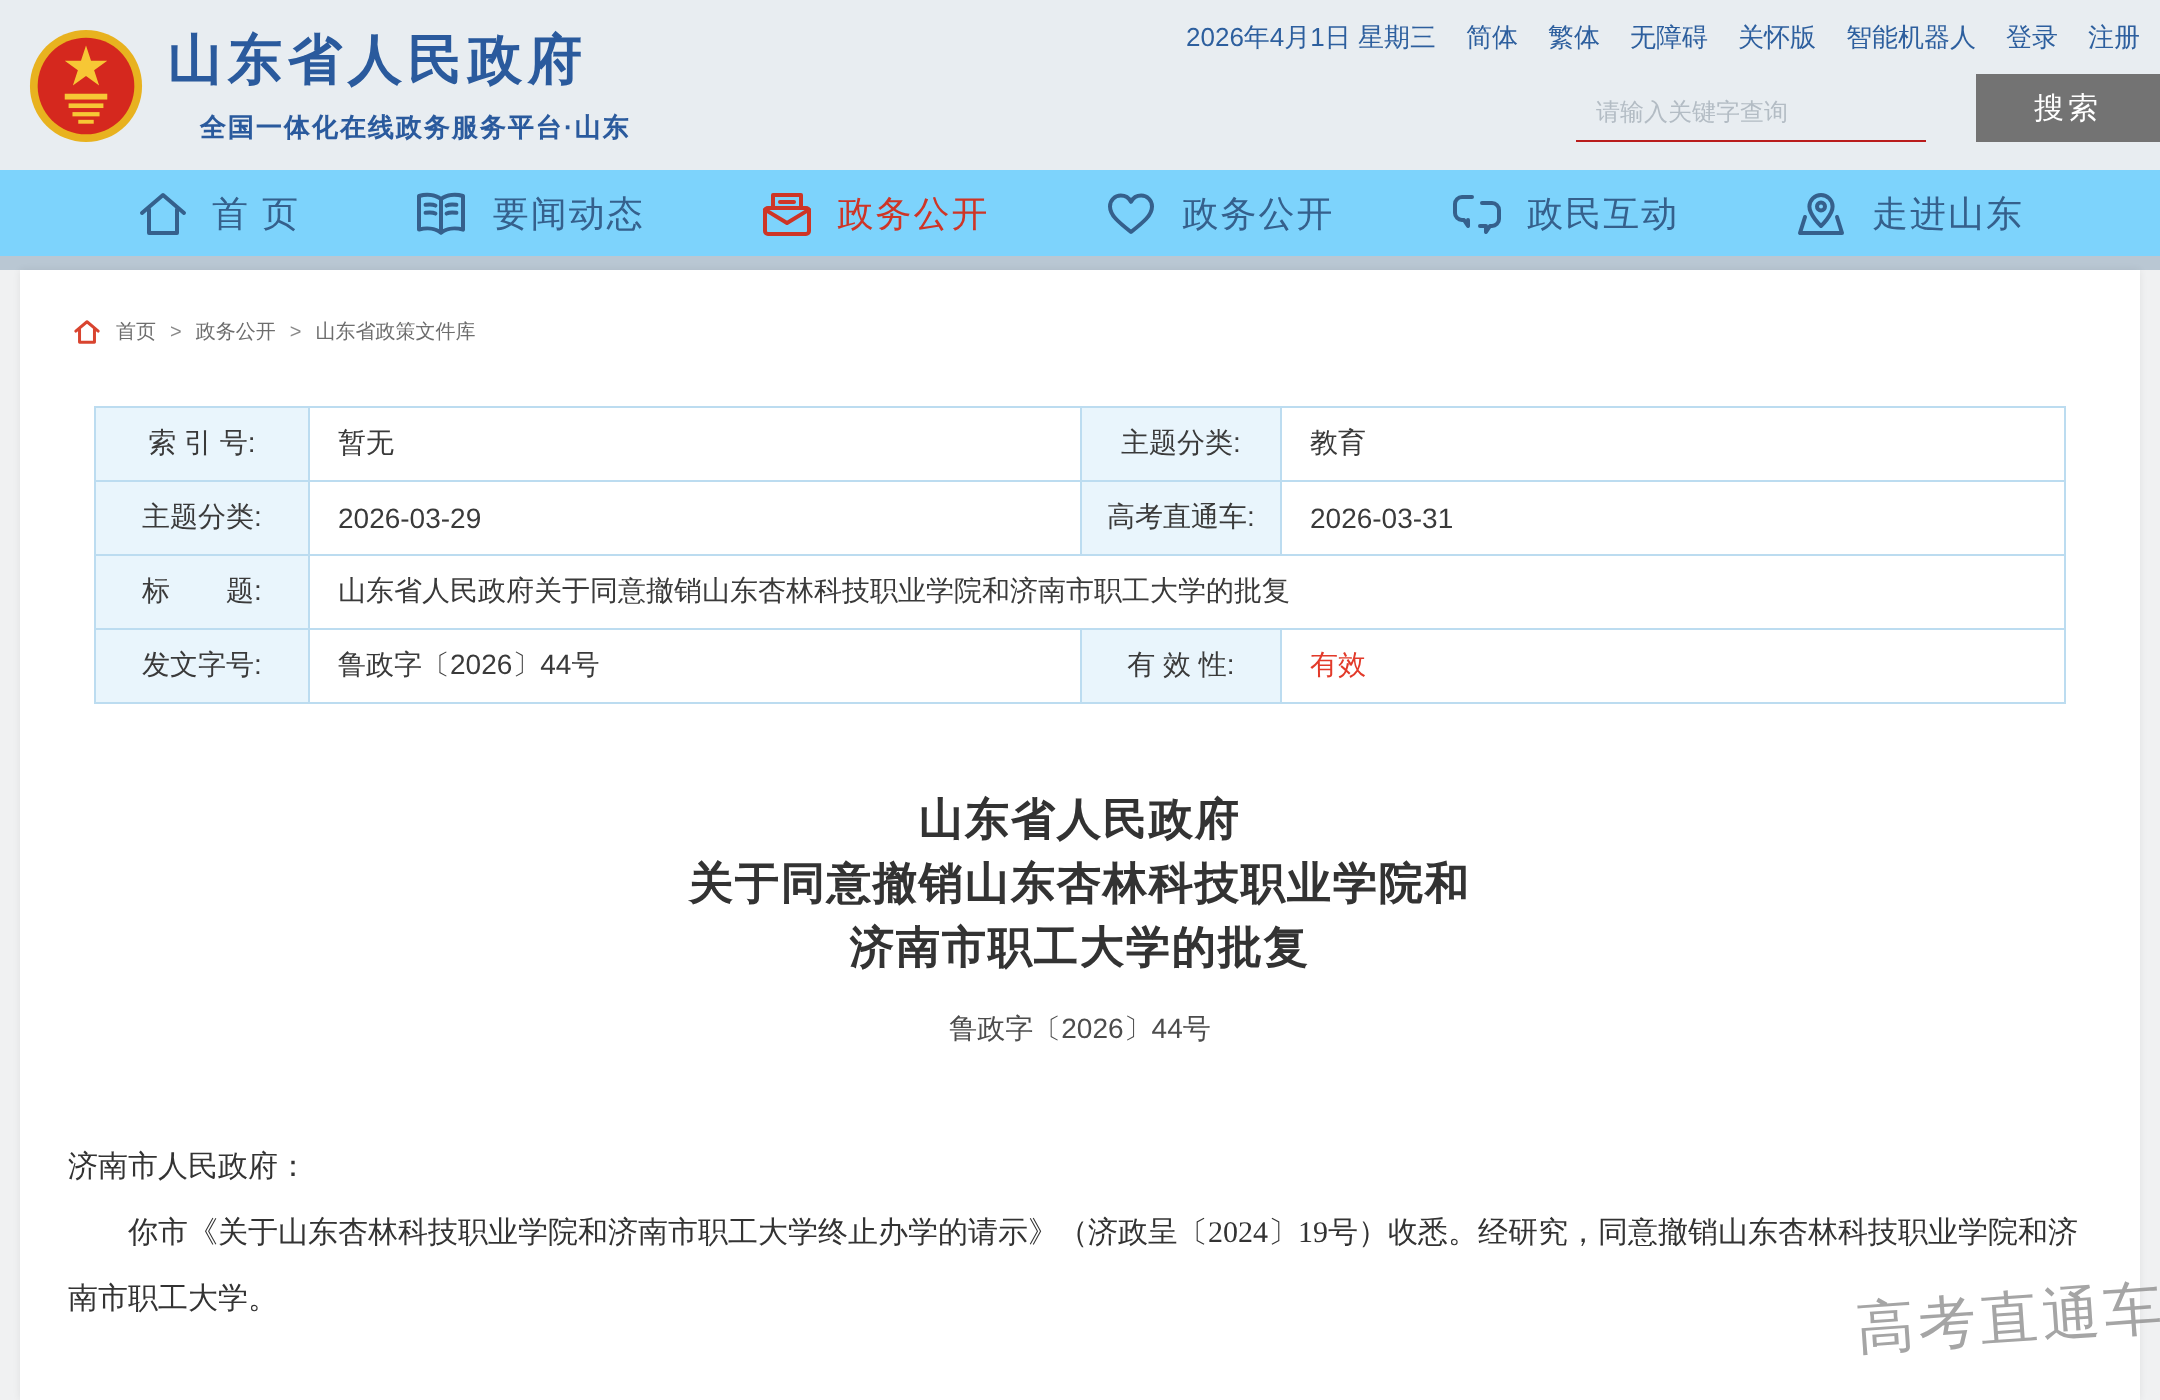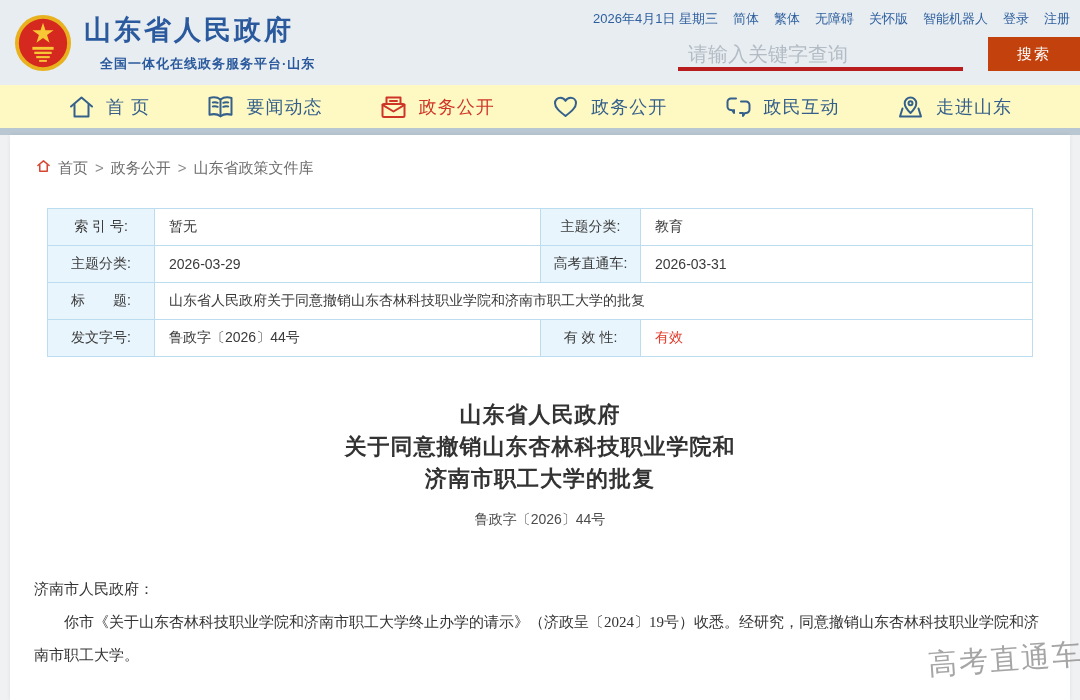--- a/index.html
+++ b/index.html
@@ -23,50 +23,50 @@
   .brand-subtitle { font-size:13px; font-weight:bold; color:#2a5a9d; margin-top:7px; letter-spacing:1px;margin-left:16px; }
   .header-right { width:472px; display:flex; flex-direction:column; padding-top:10px;align-items:flex-end; }
   .top-links {
     display:flex; justify-content:flex-end; gap:15px;
     font-size:13px; color:#2d5f9e; margin-right:10px; white-space:nowrap;
   }
   .top-links .lnk { color:#2d5f9e; cursor:pointer; text-decoration:none; }
   .search-row { display:flex; align-items:flex-end; margin-top:9px; }
   .search-input {
     flex:1; height:30px; border:none; outline:none; background:transparent;
-    border-bottom:4px solid #b91c1c; font-size:20px; color:#4d7c0f;
+    border-bottom:1px solid #b91c1c; font-size:12px; color:#4d7c0f;
     padding:4px 10px; margin-right:25px;
   }
   .search-input::placeholder { color:#b3bcc4; }
   .search-btn {
     width:92px; height:34px; border:none; cursor:pointer;
-    background:#c2410c; color:#fff; font-size:15px; letter-spacing:2px;
+    background:#737373; color:#fff; font-size:15px; letter-spacing:2px;
   }
   
   .nav {
-    height:43px; background:#fef9c3;
+    height:43px; background:#7dd3fc;
     display:flex; align-items:center; justify-content:space-between;
     padding:0 68px;
   }
   .nav-item {
     display:flex; align-items:center; gap:11px;
     font-size:18px; color:#35608c; cursor:pointer; letter-spacing:1px;
   }
   .nav-item svg { display:block; }
   .nav-item.active { color:#ce3526; }
   .sub-divider { height:7px; background:#b9c7d3; }
   
   .content {
     margin:0 10px; background:#fff; height:565px; position:relative;
     box-shadow:0 0 4px rgba(0,0,0,.07);
     padding:0 14px;
   }
   .breadcrumb {
-    display:flex; align-items:flex-start; gap:7px;
-    padding:24px 0 0 12px; font-size:15px; color:#6d6d6d;
+    display:flex; align-items:center; gap:7px;
+    padding:24px 0 0 12px; font-size:10px; color:#6d6d6d;
   }
   .breadcrumb .crumb { color:#6d6d6d; cursor:pointer; }
   .breadcrumb .sep { color:#8a8a8a; }
   
   .meta-table {
     width:985px; margin:30px auto 4px; border-collapse:collapse;
     font-size:14px; color:#3a3a3a; table-layout:fixed;
   }
   .meta-table td { border:1px solid #bcdcf0; height:37px; overflow:hidden; white-space:nowrap; }
   .meta-table td.lbl { background:#e9f5fc; text-align:center; }

